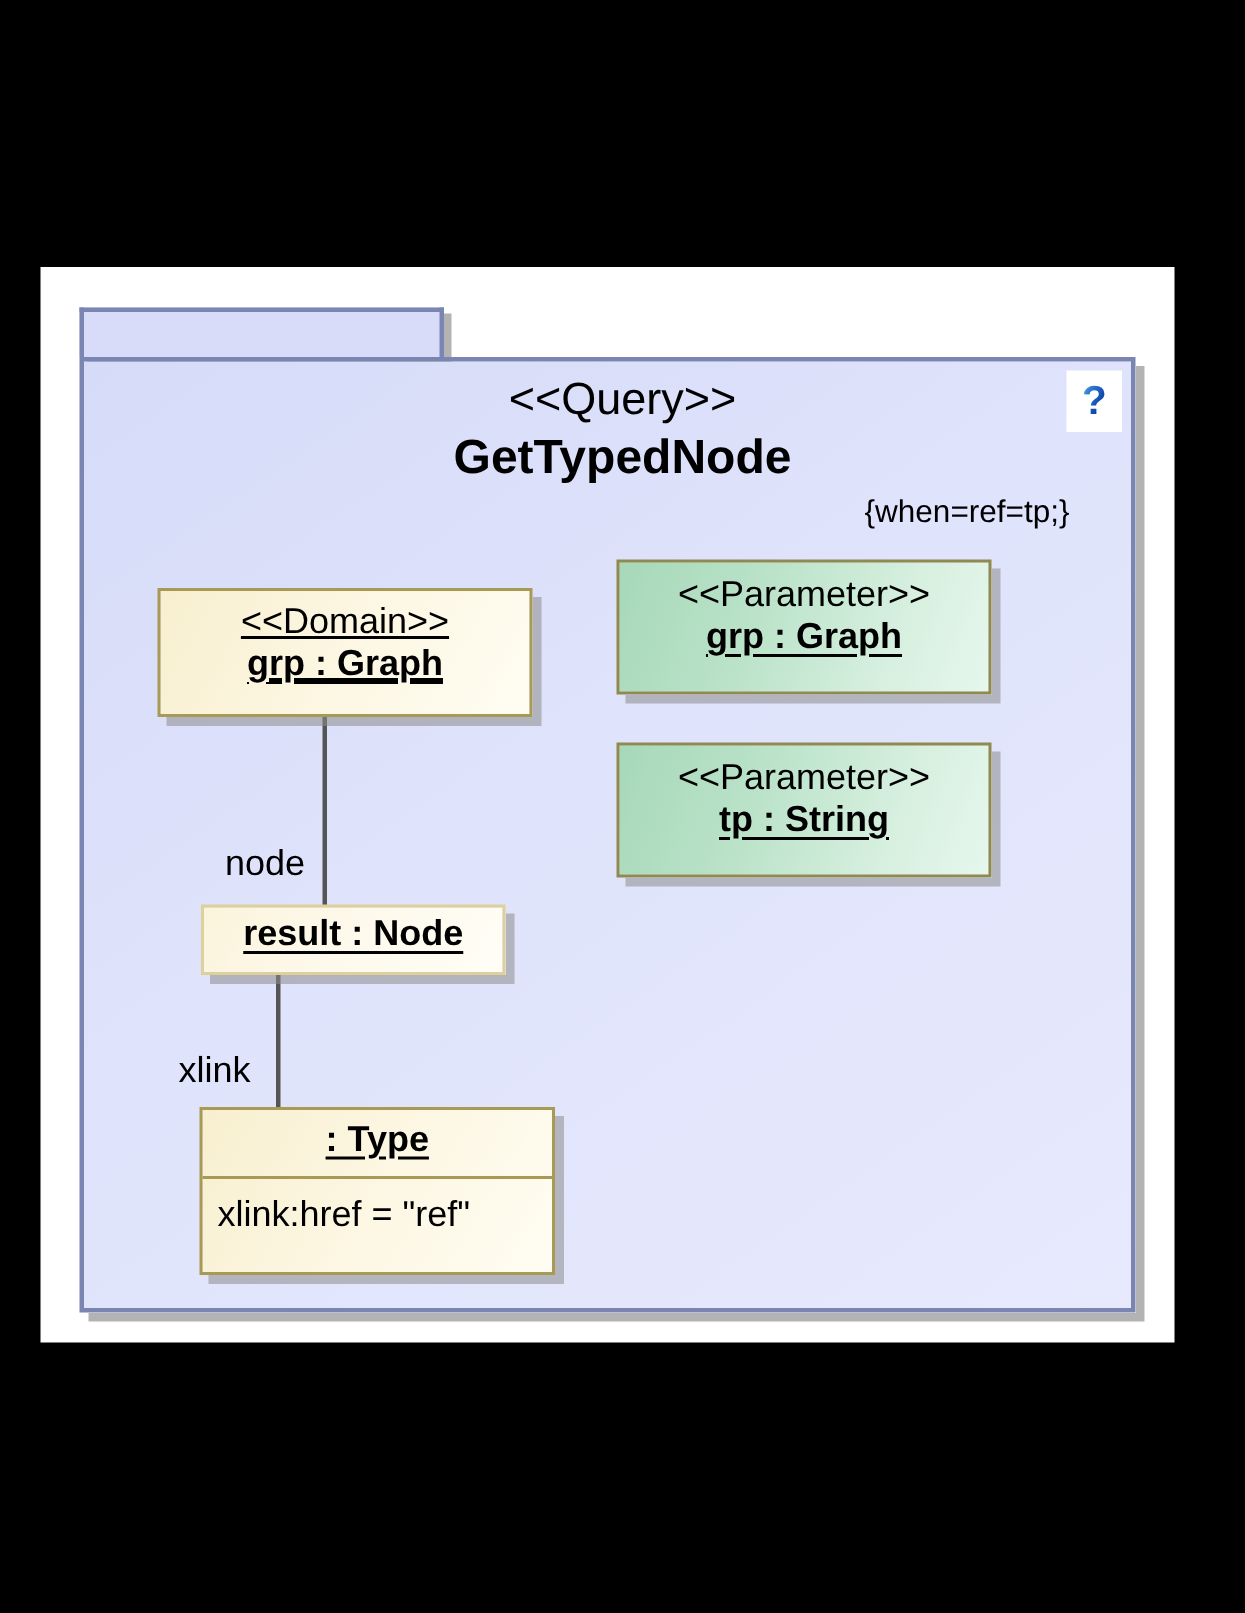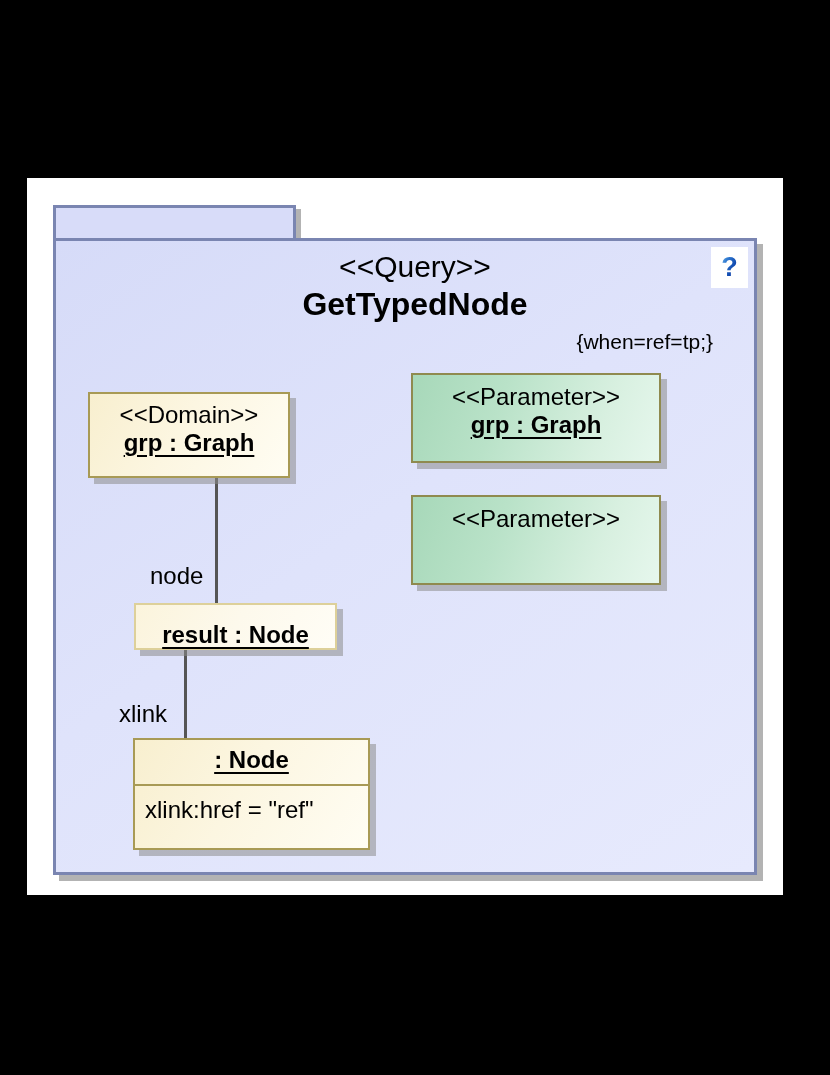--- a/index.html
+++ b/index.html
@@ -184,46 +184,47 @@
     <text x="14.5" y="25" font-family="'Liberation Sans', sans-serif" font-size="27" font-weight="bold" text-anchor="middle" fill="url(#qgrad)">?</text>
   </svg>
 </div>
 
 <div class="connector" style="left:215px; top:478px; height:126px;"></div>
 <div class="edge-label" style="left:150px; top:562px;">node</div>
 
 <div class="connector" style="left:184px; top:650px; height:90px;"></div>
 <div class="edge-label" style="left:119px; top:700px;">xlink</div>
 
-<div class="node-box box-yellow" style="left:88px; top:392px; width:202px; height:86px;">
+<div class="node-box box-yellow" style="left:105px; top:392px; width:250px; height:86px;text-decoration:underline;">
   <div class="compartment" style="padding-top:8px;">
     <span class="stereo">&lt;&lt;Domain&gt;&gt;</span>
     <span class="ident">grp : Graph</span>
   </div>
 </div>
 
 <div class="node-box box-green" style="left:411px; top:373px; width:250px; height:90px;">
   <div class="compartment" style="padding-top:9px;">
     <span class="stereo">&lt;&lt;Parameter&gt;&gt;</span>
     <span class="ident">grp : Graph</span>
   </div>
 </div>
 
 <div class="node-box box-green" style="left:411px; top:495px; width:250px; height:90px;">
   <div class="compartment" style="padding-top:9px;">
     <span class="stereo">&lt;&lt;Parameter&gt;&gt;</span>
+    <span class="ident">tp : String</span>
   </div>
 </div>
 
 <div class="node-box box-yellow-light" style="left:134px; top:603px; width:203px; height:47px;">
-  <div class="compartment" style="padding-top:16px;">
+  <div class="compartment" style="padding-top:4px;">
     <span class="ident">result : Node</span>
   </div>
 </div>
 
 <div class="node-box box-yellow" style="left:133px; top:738px; width:237px; height:112px;">
   <div class="compartment" style="height:44px; padding-top:6px;">
-    <span class="ident">: Node</span>
+    <span class="ident">: Type</span>
   </div>
   <div class="compartment divider-yellow" style="height:64px; padding-top:10px;">
     <span class="attr">xlink:href = "ref"</span>
   </div>
 </div>
 
 </body></html>

